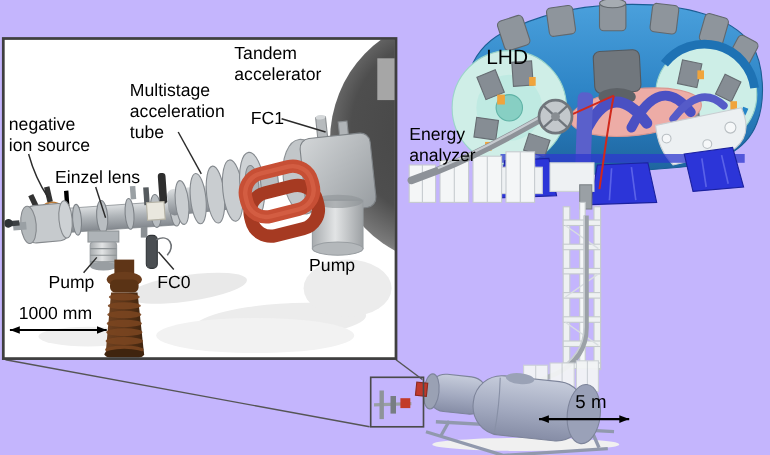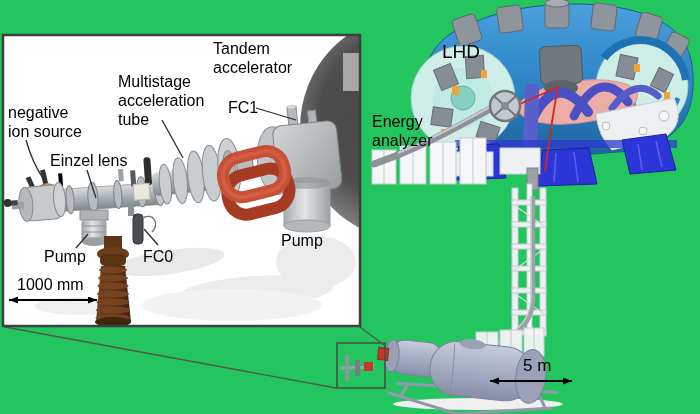--- a/index.html
+++ b/index.html
@@ -1,16 +1,16 @@
 <!DOCTYPE html>
 <html><head>
 <meta charset="utf-8">
 <style>
   html,body{margin:0;padding:0;background:#ffffff;}
-  .stage{position:relative;width:700px;height:414px;background:#22c55e;overflow:hidden;}
+  .stage{position:relative;width:700px;height:414px;background:#c4b5fd;overflow:hidden;}
   svg{display:block;}
   text{font-family:"Liberation Sans","DejaVu Sans",sans-serif;fill:#000;}
   .lbl{font-size:16px;}
   .lbl-big{font-size:19px;}
   .lbl-mid{font-size:17px;}
   .ptr{stroke:#2b2b2b;stroke-width:1.3;fill:none;}
   .callout{stroke:#555;stroke-width:1.3;fill:none;}
   .scaleline{stroke:#000;stroke-width:2;}
 </style>
 </head>

